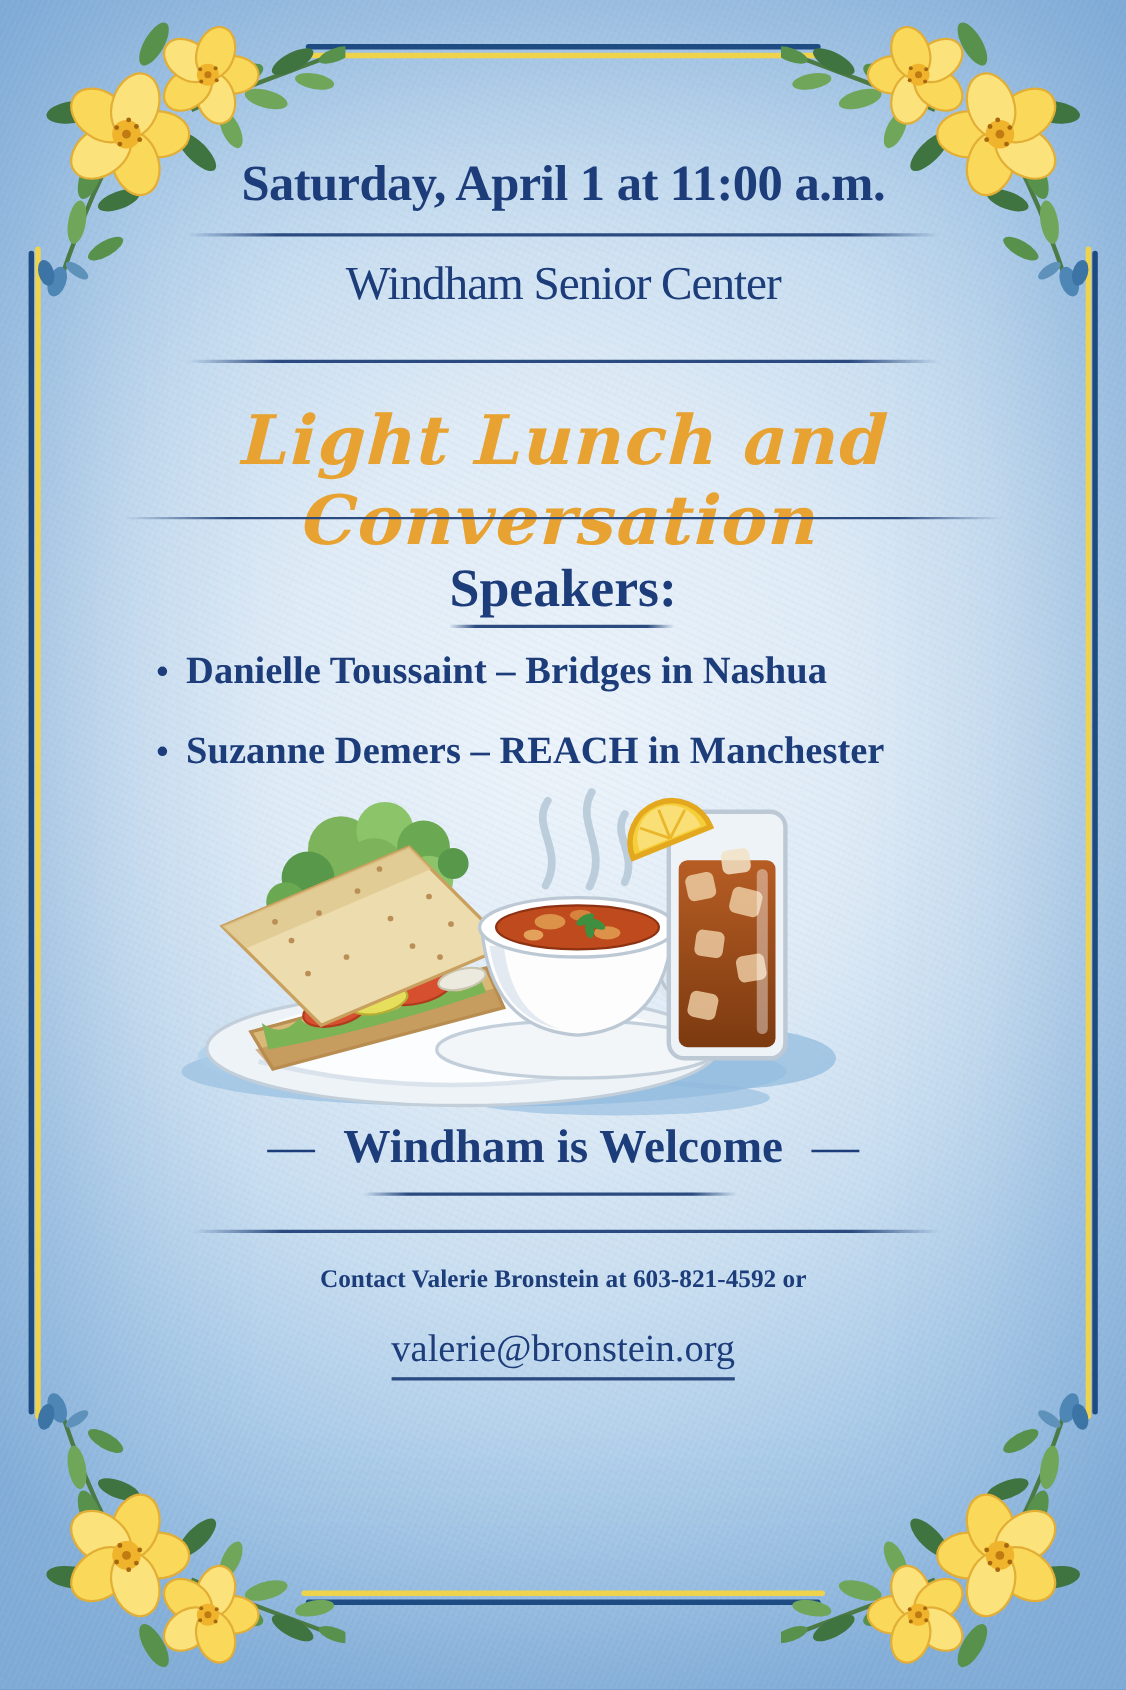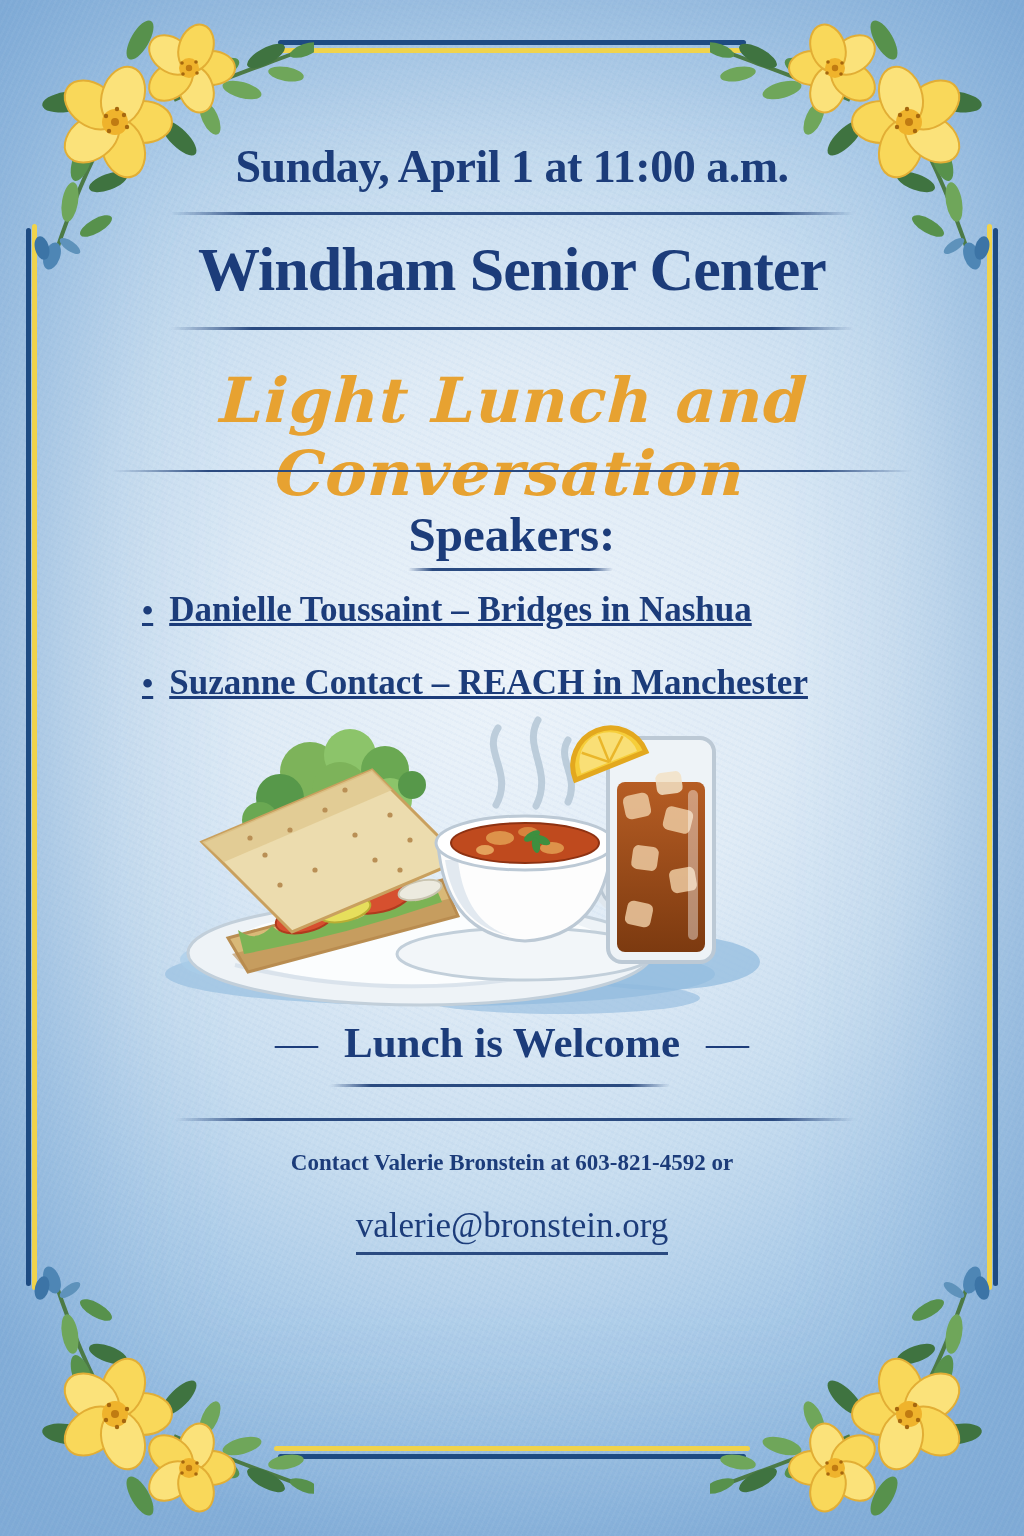--- a/index.html
+++ b/index.html
@@ -37,21 +37,21 @@
   .floral{position:absolute;width:300px;height:260px;}
   .floral svg{width:100%;height:100%;display:block;}
   .floral-tl{left:14px;top:10px;}
   .floral-tr{right:14px;top:10px;transform:scaleX(-1);}
   .floral-bl{left:14px;bottom:10px;transform:scaleY(-1);}
   .floral-br{right:14px;bottom:10px;transform:scale(-1,-1);}
   
   .navy{color:#1c3c7a;}
   .center{width:100%;text-align:center;position:absolute;left:0;}
   .date-line{top:140px;font-size:46px;font-weight:bold;letter-spacing:-0.5px;}
-  .venue{top:234px;font-size:62px;font-weight:bold;letter-spacing:-1px;}
+  .venue{top:234px;font-size:43px;font-weight:normal;letter-spacing:-1px;}
   .script-title{
     top:364px;font-size:62px;color:#e7a231;
     font-family:"DejaVu Serif", serif;font-style:italic;font-weight:bold;
     letter-spacing:1px;transform:skewX(-3deg);
   }
   .speakers-heading{top:506px;font-size:49px;font-weight:bold;}
   .pw-row{top:1018px;font-size:43px;font-weight:bold;}
   .pw-row .dash{padding:0 26px;font-weight:normal;}
   .contact-line{top:1150px;font-size:23px;font-weight:bold;}
   .email-wrap{top:1206px;}
@@ -63,21 +63,21 @@
   .divider{position:absolute;height:3px;border-radius:2px;
     background:linear-gradient(90deg, rgba(42,74,128,0) 0%, #2a4a80 12%, #2a4a80 88%, rgba(42,74,128,0) 100%);}
   .d1{top:212px;left:170px;width:684px;}
   .d2{top:327px;left:170px;width:684px;}
   .d3{top:470px;left:112px;width:800px;height:2px;}
   .d-speakers{top:568px;left:408px;width:205px;}
   .d-pw{top:1084px;left:330px;width:340px;}
   .d-long{top:1118px;left:175px;width:680px;}
   
   .speakers-list{position:absolute;left:142px;top:590px;margin:0;padding:0;list-style:none;}
-  .speaker-item{font-size:35px;font-weight:bold;color:#1c3c7a;margin-bottom:33px;text-decoration:underline;}
+  .speaker-item{font-size:35px;font-weight:bold;color:#1c3c7a;margin-bottom:33px;}
   .speaker-item .bullet{margin-right:16px;font-size:32px;}
   
   .illustration{position:absolute;left:140px;top:710px;width:650px;height:305px;}
   .illustration svg{width:100%;height:100%;display:block;}
 </style>
 </head>
 <body>
 
 <svg width="0" height="0" style="position:absolute" aria-hidden="true">
   <defs>
@@ -161,35 +161,35 @@
     <svg viewBox="0 0 300 260">
         <use href="#floral-corner"></use>
       </svg>
   </div>
   <div class="floral floral-br">
     <svg viewBox="0 0 300 260">
         <use href="#floral-corner"></use>
       </svg>
   </div>
 
-  <div class="center navy date-line">Sunday, April 1 at 11:00 a.m.</div>
+  <div class="center navy date-line">Saturday, April 1 at 11:00 a.m.</div>
   <div class="divider d1"></div>
   <div class="center navy venue">Windham Senior Center</div>
   <div class="divider d2"></div>
   <div class="center script-title">Light Lunch and Conversation</div>
   <div class="divider d3"></div>
 
   <div class="center navy speakers-heading">Speakers:</div>
   <div class="divider d-speakers"></div>
   <ul class="speakers-list">
     <li class="speaker-item">
       <span class="bullet">•</span><span>Danielle Toussaint – Bridges in Nashua</span>
     </li>
     <li class="speaker-item">
-      <span class="bullet">•</span><span>Suzanne Contact – REACH in Manchester</span>
+      <span class="bullet">•</span><span>Suzanne Demers – REACH in Manchester</span>
     </li>
   </ul>
 
   <div class="illustration">
     <svg viewBox="0 0 650 305">
       <defs>
         <linearGradient id="teaGrad" x1="0" y1="0" x2="0" y2="1">
           <stop offset="0" stop-color="#b65d24"></stop>
             <stop offset="1" stop-color="#7c3a10"></stop>
         </linearGradient>
@@ -289,21 +289,21 @@
             <line x1="470" y1="52" x2="470" y2="24"></line>
             <line x1="470" y1="52" x2="448" y2="33"></line>
             <line x1="470" y1="52" x2="492" y2="33"></line>
           </g>
         </g>
       </g>
     </svg>
   </div>
 
   <div class="center navy pw-row">
-    <span class="dash">—</span><span>Lunch is Welcome</span><span class="dash">—</span>
+    <span class="dash">—</span><span>Windham is Welcome</span><span class="dash">—</span>
   </div>
   <div class="divider d-pw"></div>
   <div class="divider d-long"></div>
 
   <div class="center navy contact-line">Contact Valerie Bronstein at 603-821-4592 or</div>
   <div class="center email-wrap">
     <span class="email">valerie@bronstein.org</span>
   </div>
 </div>
 

